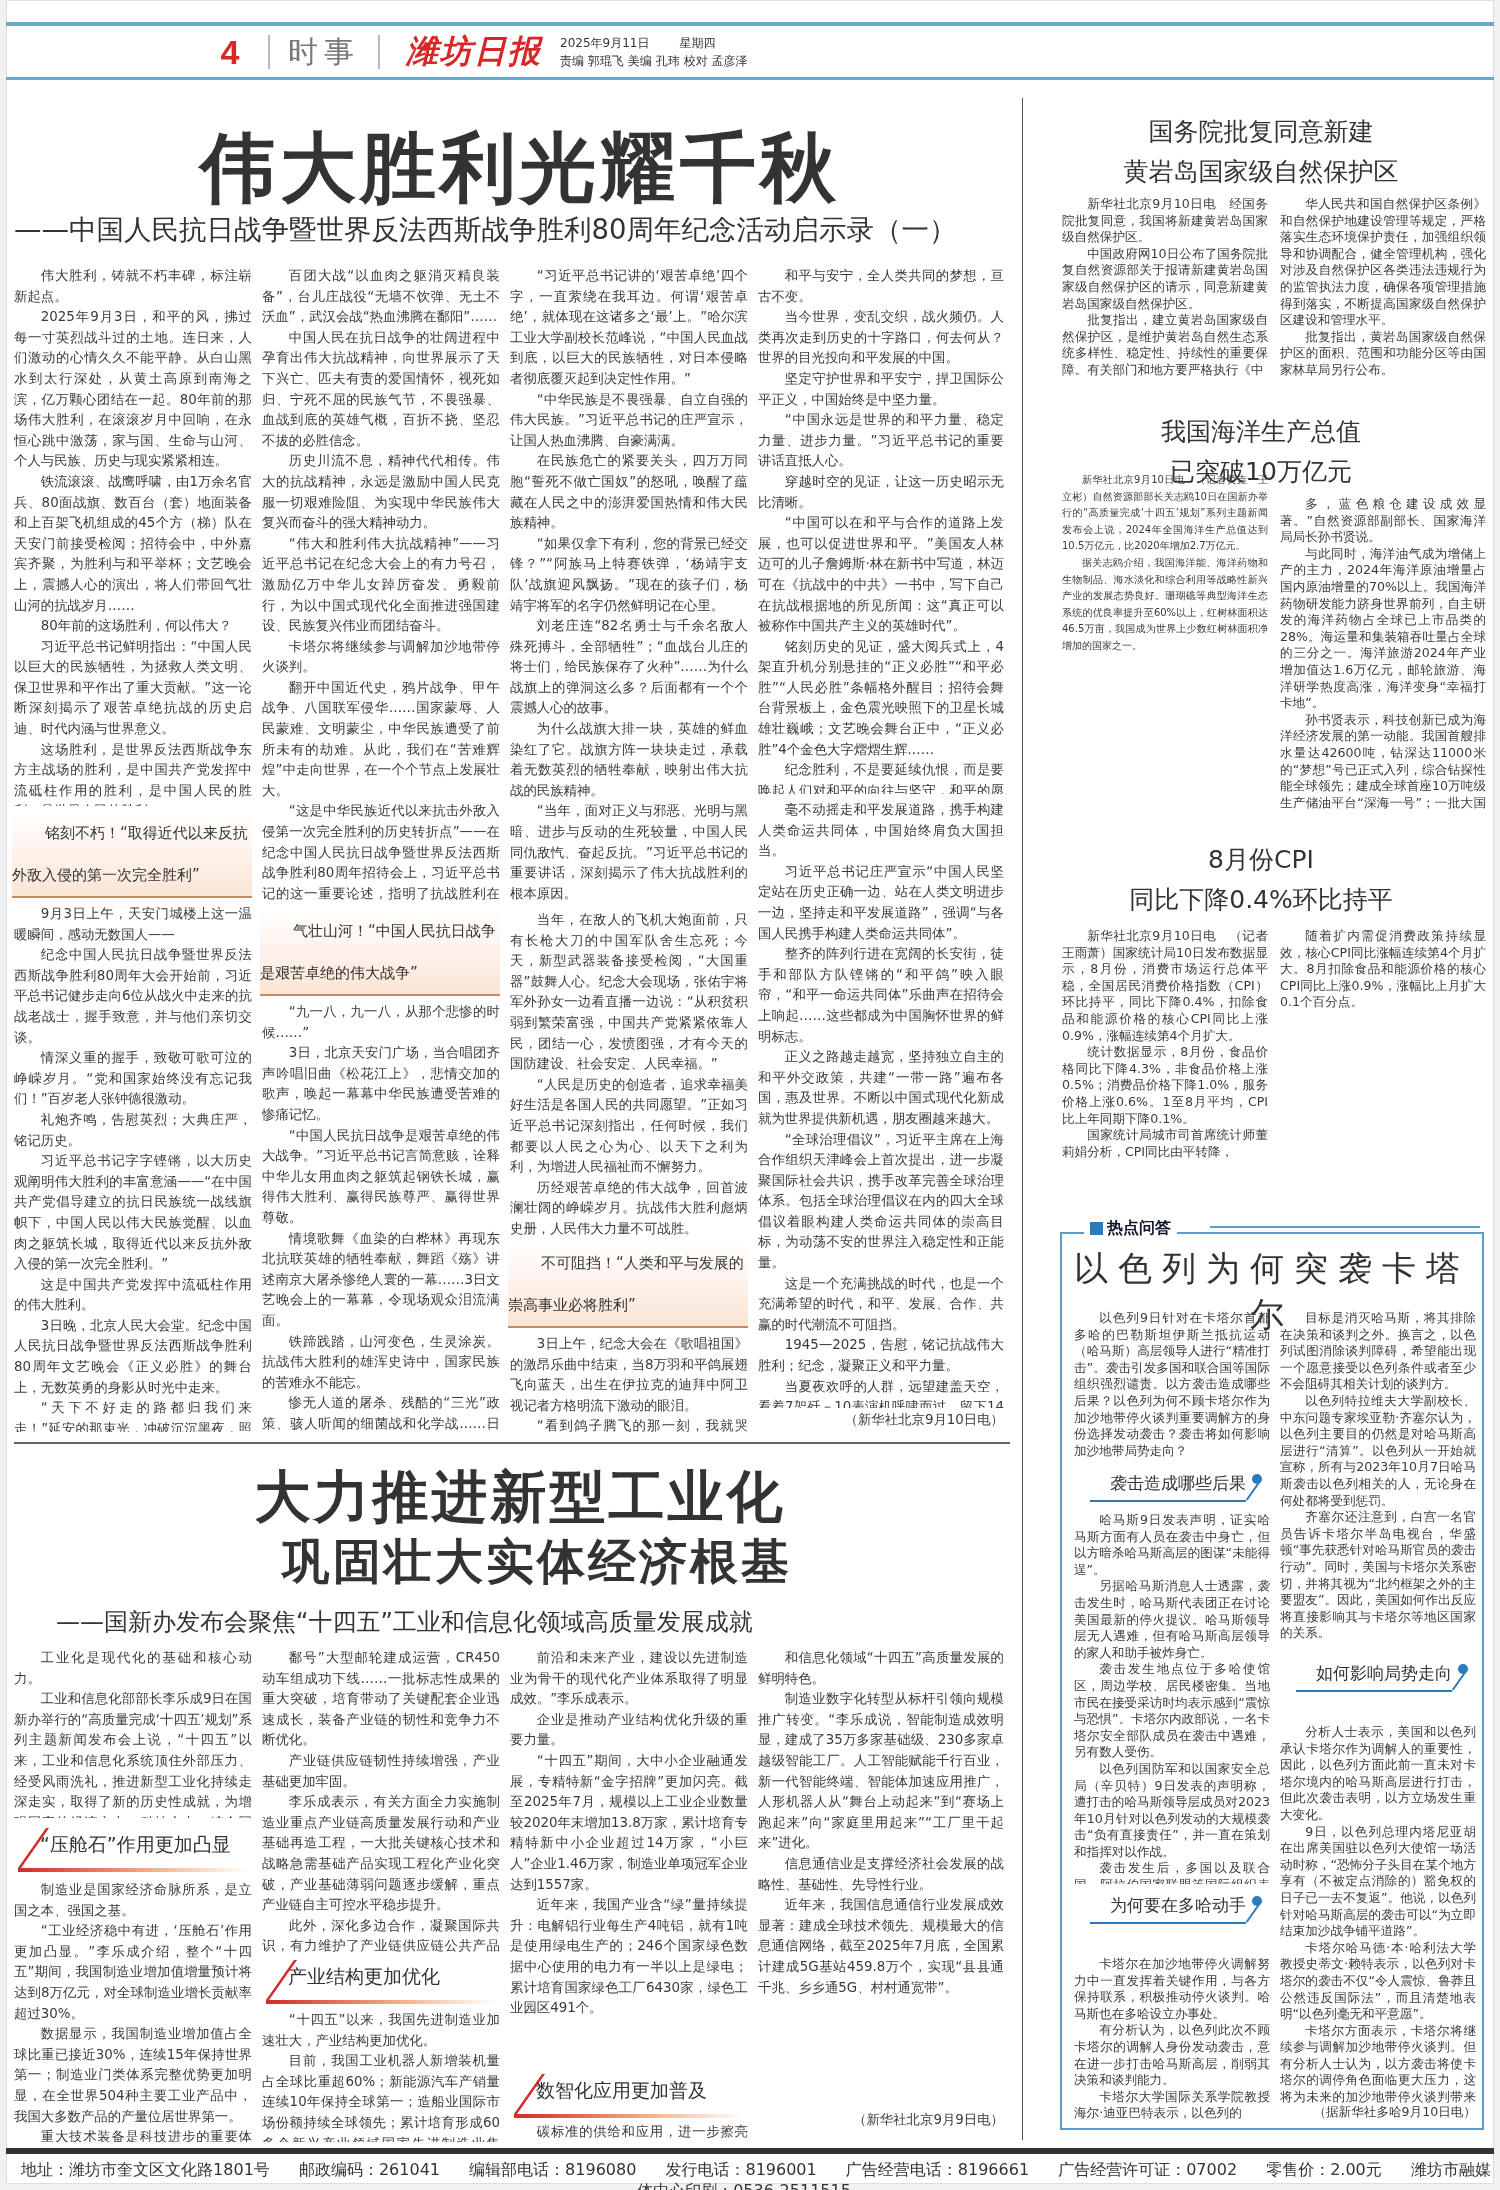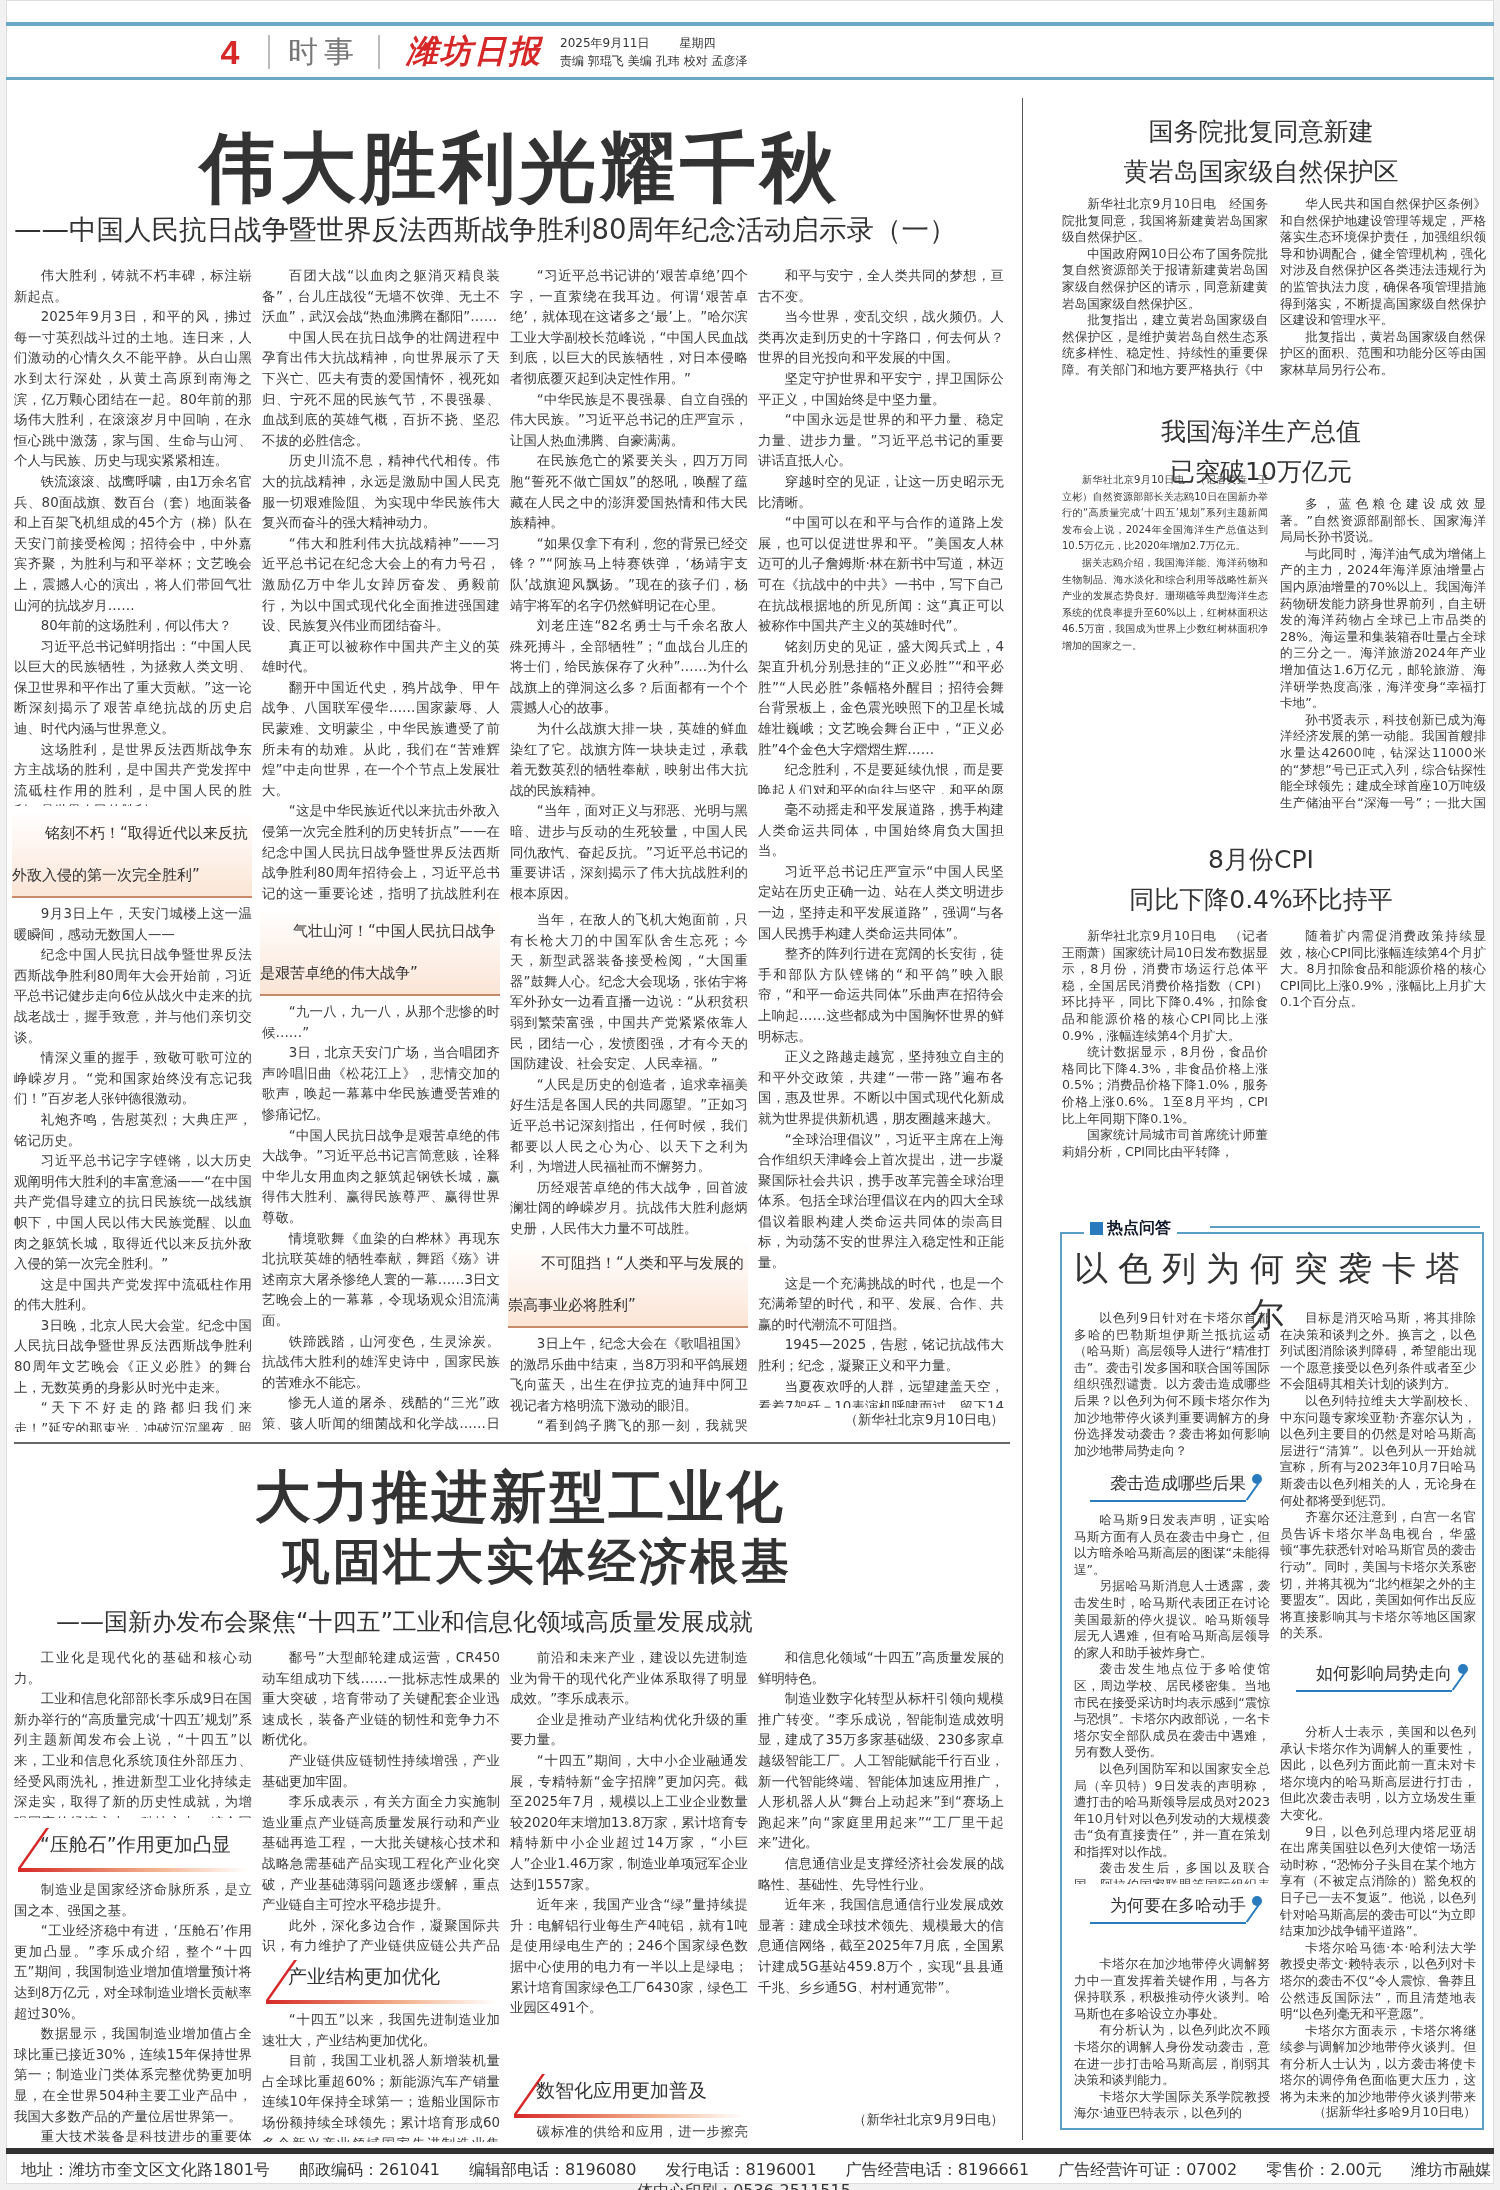--- a/index.html
+++ b/index.html
@@ -89,21 +89,21 @@
     <p>铁流滚滚、战鹰呼啸，由1万余名官兵、80面战旗、数百台（套）地面装备和上百架飞机组成的45个方（梯）队在天安门前接受检阅；招待会中，中外嘉宾齐聚，为胜利与和平举杯；文艺晚会上，震撼人心的演出，将人们带回气壮山河的抗战岁月……</p>
     <p>80年前的这场胜利，何以伟大？</p>
     <p>习近平总书记鲜明指出：“中国人民以巨大的民族牺牲，为拯救人类文明、保卫世界和平作出了重大贡献。”这一论断深刻揭示了艰苦卓绝抗战的历史启迪、时代内涵与世界意义。</p>
     <p>这场胜利，是世界反法西斯战争东方主战场的胜利，是中国共产党发挥中流砥柱作用的胜利，是中国人民的胜利，是世界人民的胜利。</p>
   </div>
 <div id="lead-col-1" class="col" style="left:262px; top:266px; width:238px; height:636px;">
     <p>百团大战“以血肉之躯消灭精良装备”，台儿庄战役“无墙不饮弹、无土不沃血”，武汉会战“热血沸腾在鄱阳”……</p>
     <p>中国人民在抗日战争的壮阔进程中孕育出伟大抗战精神，向世界展示了天下兴亡、匹夫有责的爱国情怀，视死如归、宁死不屈的民族气节，不畏强暴、血战到底的英雄气概，百折不挠、坚忍不拔的必胜信念。</p>
     <p>历史川流不息，精神代代相传。伟大的抗战精神，永远是激励中国人民克服一切艰难险阻、为实现中华民族伟大复兴而奋斗的强大精神动力。</p>
     <p>“伟大和胜利伟大抗战精神”——习近平总书记在纪念大会上的有力号召，激励亿万中华儿女踔厉奋发、勇毅前行，为以中国式现代化全面推进强国建设、民族复兴伟业而团结奋斗。</p>
-    <p>真正可以被称作中国共产主义的英雄时代。</p>
+    <p>卡塔尔将继续参与调解加沙地带停火谈判。</p>
     <p>翻开中国近代史，鸦片战争、甲午战争、八国联军侵华……国家蒙辱、人民蒙难、文明蒙尘，中华民族遭受了前所未有的劫难。从此，我们在“苦难辉煌”中走向世界，在一个个节点上发展壮大。</p>
     <p>“这是中华民族近代以来抗击外敌入侵第一次完全胜利的历史转折点”——在纪念中国人民抗日战争暨世界反法西斯战争胜利80周年招待会上，习近平总书记的这一重要论述，指明了抗战胜利在中华民族发展进程中的历史地位。</p>
   </div>
 <div id="lead-col-2" class="col" style="left:510px; top:266px; width:238px; height:640px;">
     <p>“习近平总书记讲的‘艰苦卓绝’四个字，一直萦绕在我耳边。何谓‘艰苦卓绝’，就体现在这诸多之‘最’上。”哈尔滨工业大学副校长范峰说，“中国人民血战到底，以巨大的民族牺牲，对日本侵略者彻底覆灭起到决定性作用。”</p>
     <p>“中华民族是不畏强暴、自立自强的伟大民族。”习近平总书记的庄严宣示，让国人热血沸腾、自豪满满。</p>
     <p>在民族危亡的紧要关头，四万万同胞“誓死不做亡国奴”的怒吼，唤醒了蕴藏在人民之中的澎湃爱国热情和伟大民族精神。</p>
     <p>“如果仅拿下有利，您的背景已经交锋？”“阿族马上特赛铁弹，‘杨靖宇支队’战旗迎风飘扬。”现在的孩子们，杨靖宇将军的名字仍然鲜明记在心里。</p>
     <p>刘老庄连“82名勇士与千余名敌人殊死搏斗，全部牺牲”；“血战台儿庄的将士们，给民族保存了火种”……为什么战旗上的弹洞这么多？后面都有一个个震撼人心的故事。</p>
     <p>为什么战旗大排一块，英雄的鲜血染红了它。战旗方阵一块块走过，承载着无数英烈的牺牲奉献，映射出伟大抗战的民族精神。</p>

